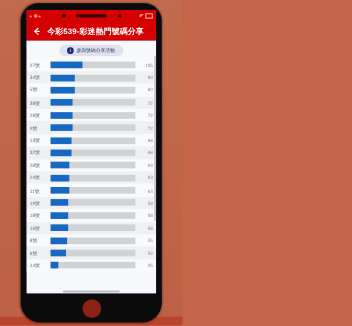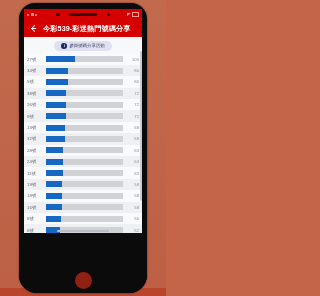--- a/index.html
+++ b/index.html
@@ -15,21 +15,21 @@
 
   
   .phone{
     position:absolute;left:19px;top:3px;width:128px;height:290px;
     background:#0b0b0b;border-radius:16px 16px 18px 18px;
     box-shadow:0 0 2px rgba(0,0,0,.6);
     overflow:hidden;
   }
   
   .screen{
-    position:absolute;left:5px;top:6px;width:118px;height:224px;
+    position:absolute;left:5px;top:6px;width:118px;height:258px;
     background:#4c1d95;overflow:hidden;
     display:flex;flex-direction:column;
   }
 
   
   .statusbar{
     position:relative;height:11px;background:#d50000;flex:0 0 auto;
     display:flex;align-items:center;
   }
   .sb-left{display:flex;gap:1.5px;align-items:center;margin-left:3px;}

